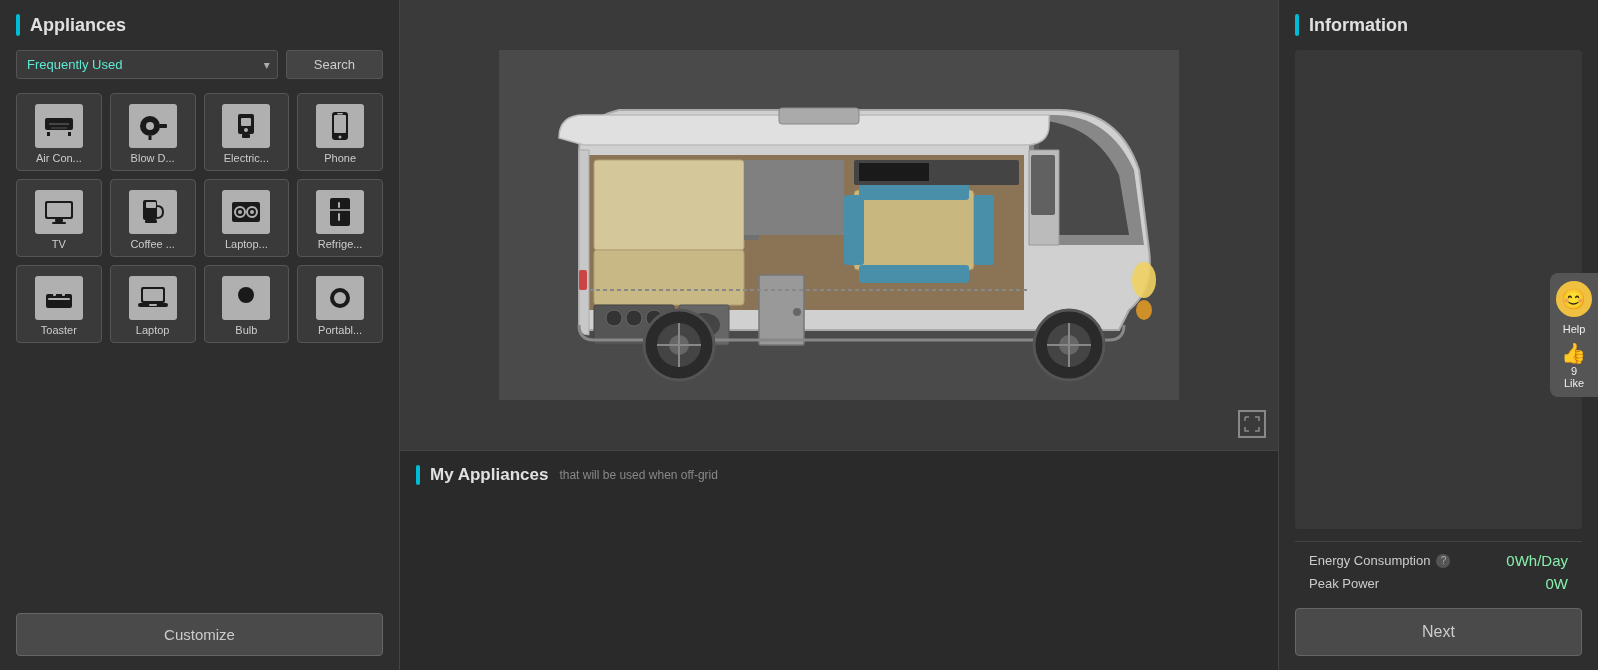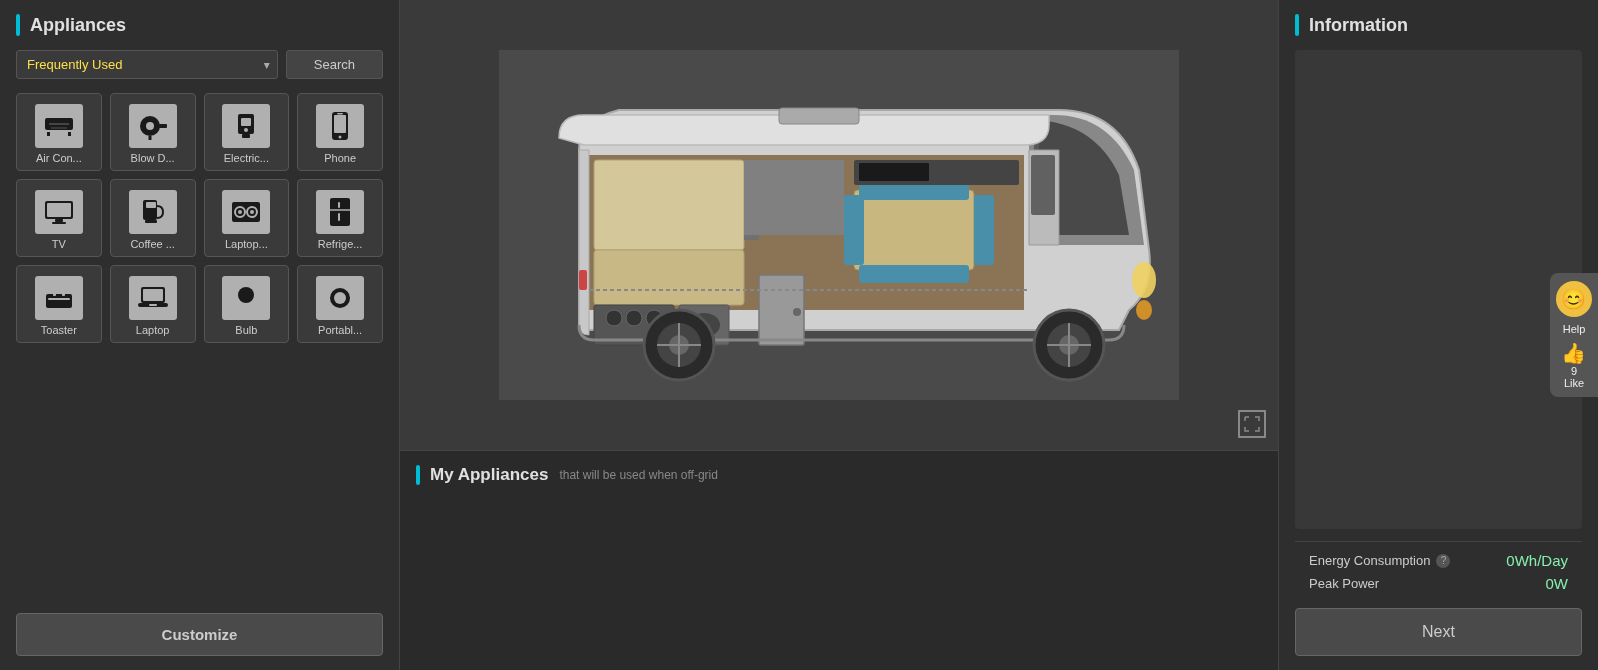--- a/index.html
+++ b/index.html
@@ -43,21 +43,21 @@
     .filter-row {
       display: flex;
       align-items: center;
       margin-bottom: 14px;
       gap: 8px;
     }
     .filter-select {
       flex: 1;
       background: #3a3a3a;
       border: 1px solid #555;
-      color: #fde047;
+      color: #5eead4;
       padding: 6px 10px;
       font-size: 13px;
       border-radius: 3px;
       appearance: none;
       -webkit-appearance: none;
       cursor: pointer;
       position: relative;
     }
     .filter-select-wrapper {
       flex: 1;
@@ -132,21 +132,20 @@
       background: #4a4a4a;
       border: 1px solid #666;
       color: #ccc;
       padding: 12px;
       font-size: 15px;
       border-radius: 4px;
       cursor: pointer;
       margin-top: auto;
       width: 100%;
       text-align: center;
-      font-weight: bold;
     }
 
     
     .middle-panel {
       flex: 1;
       display: flex;
       flex-direction: column;
       background: #2a2a2a;
       padding: 0;
     }

